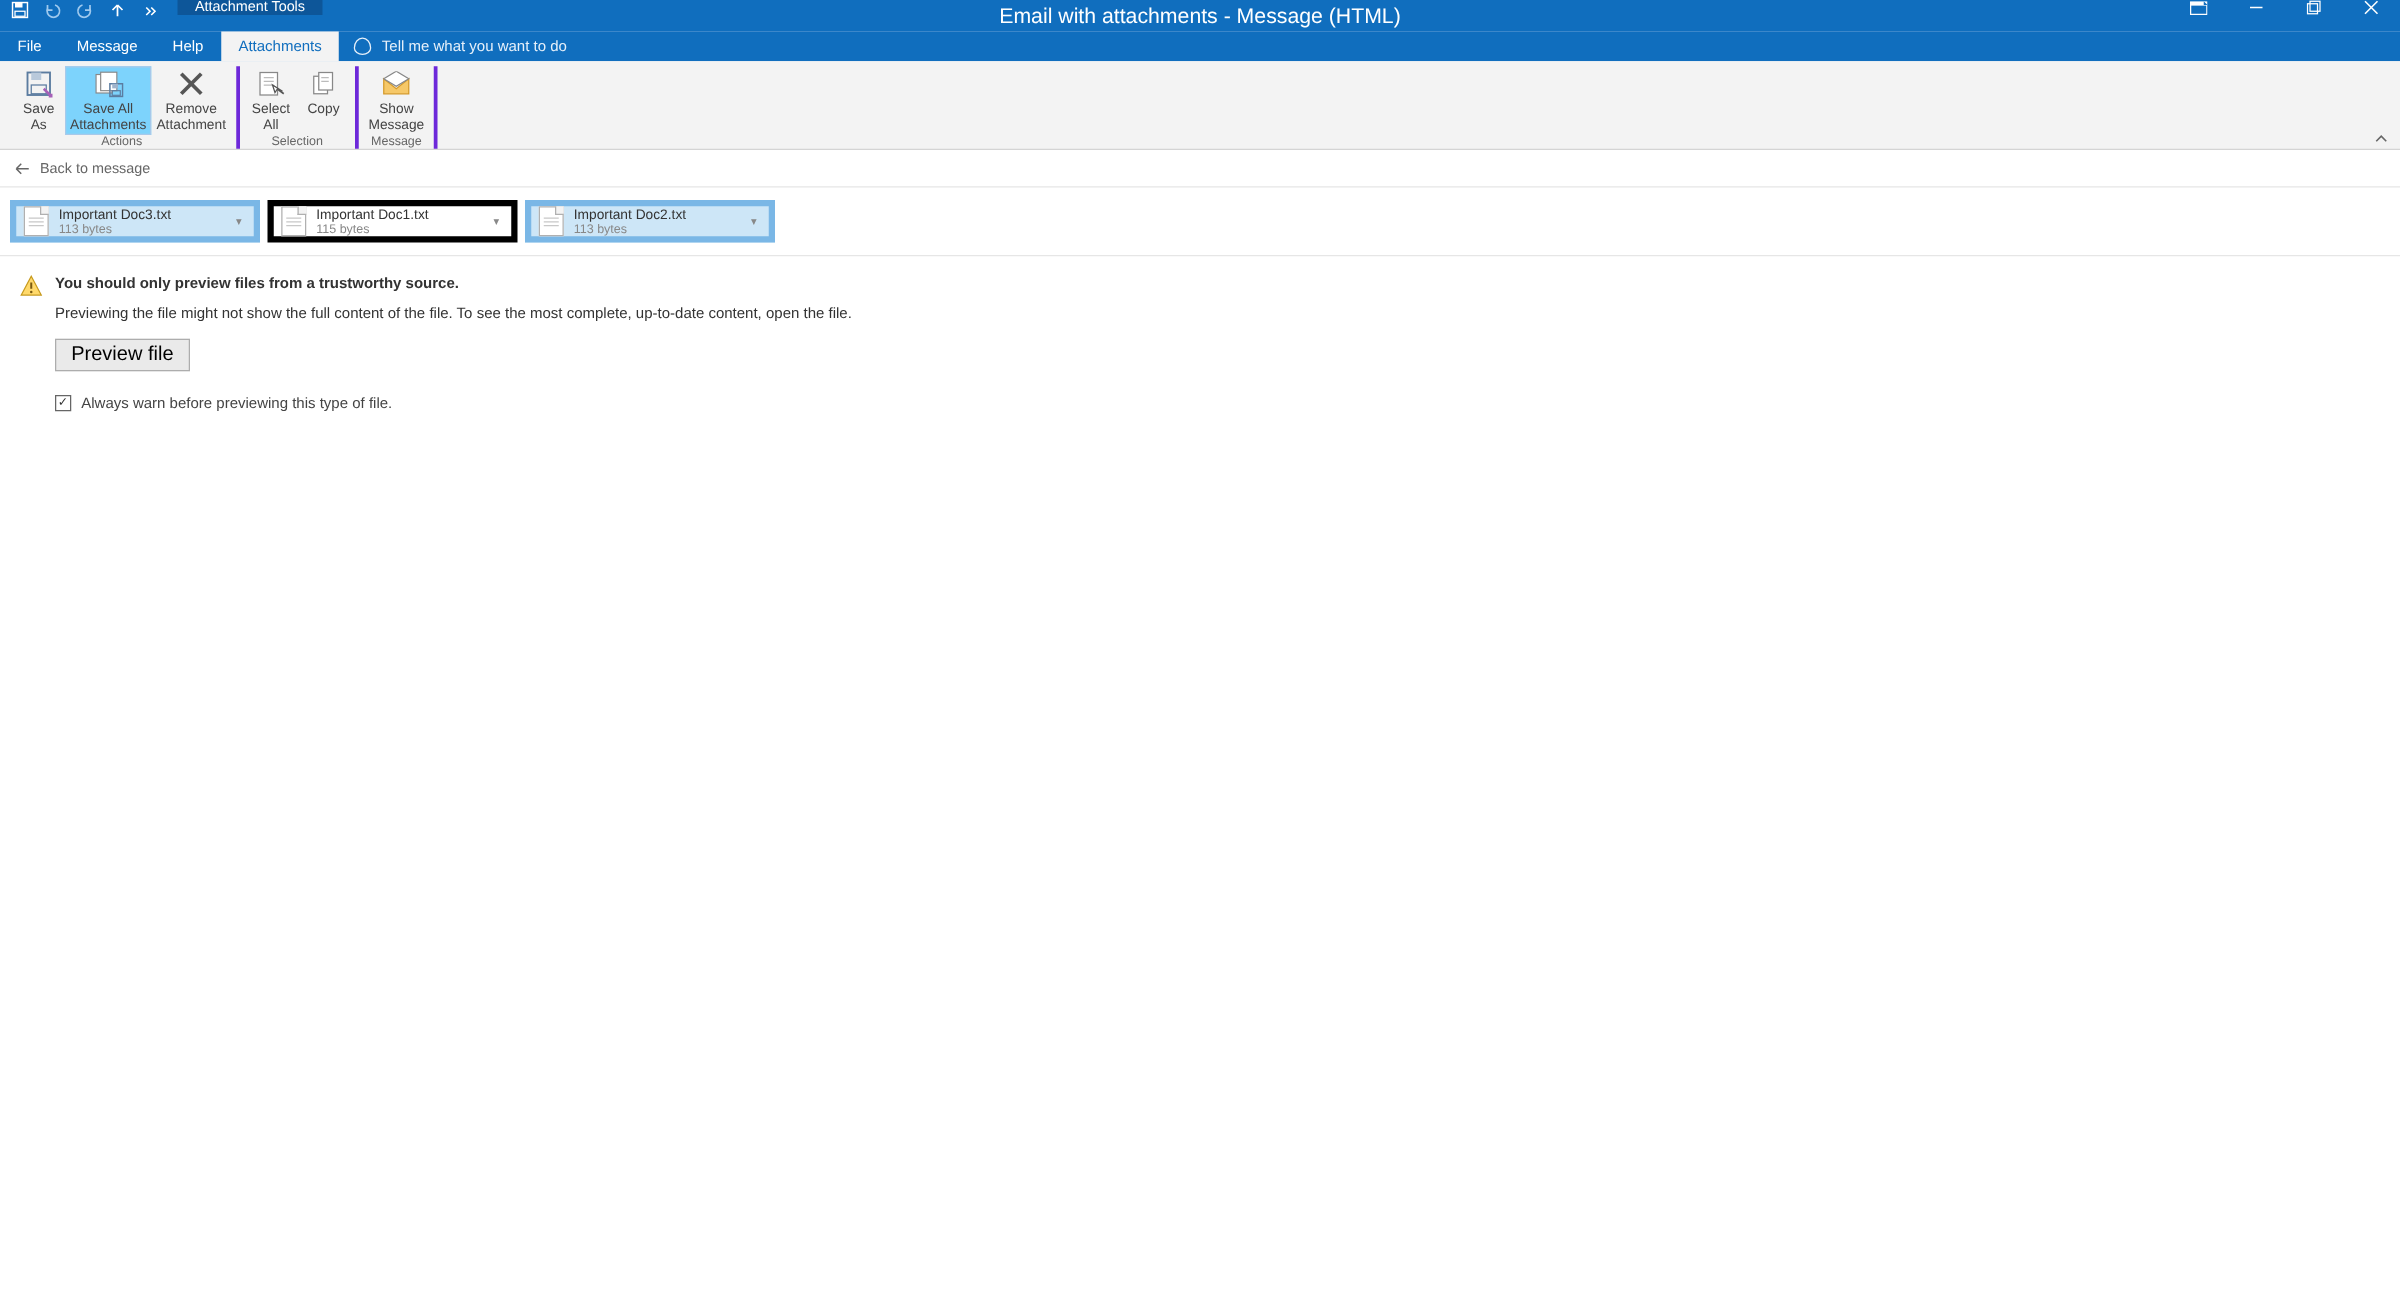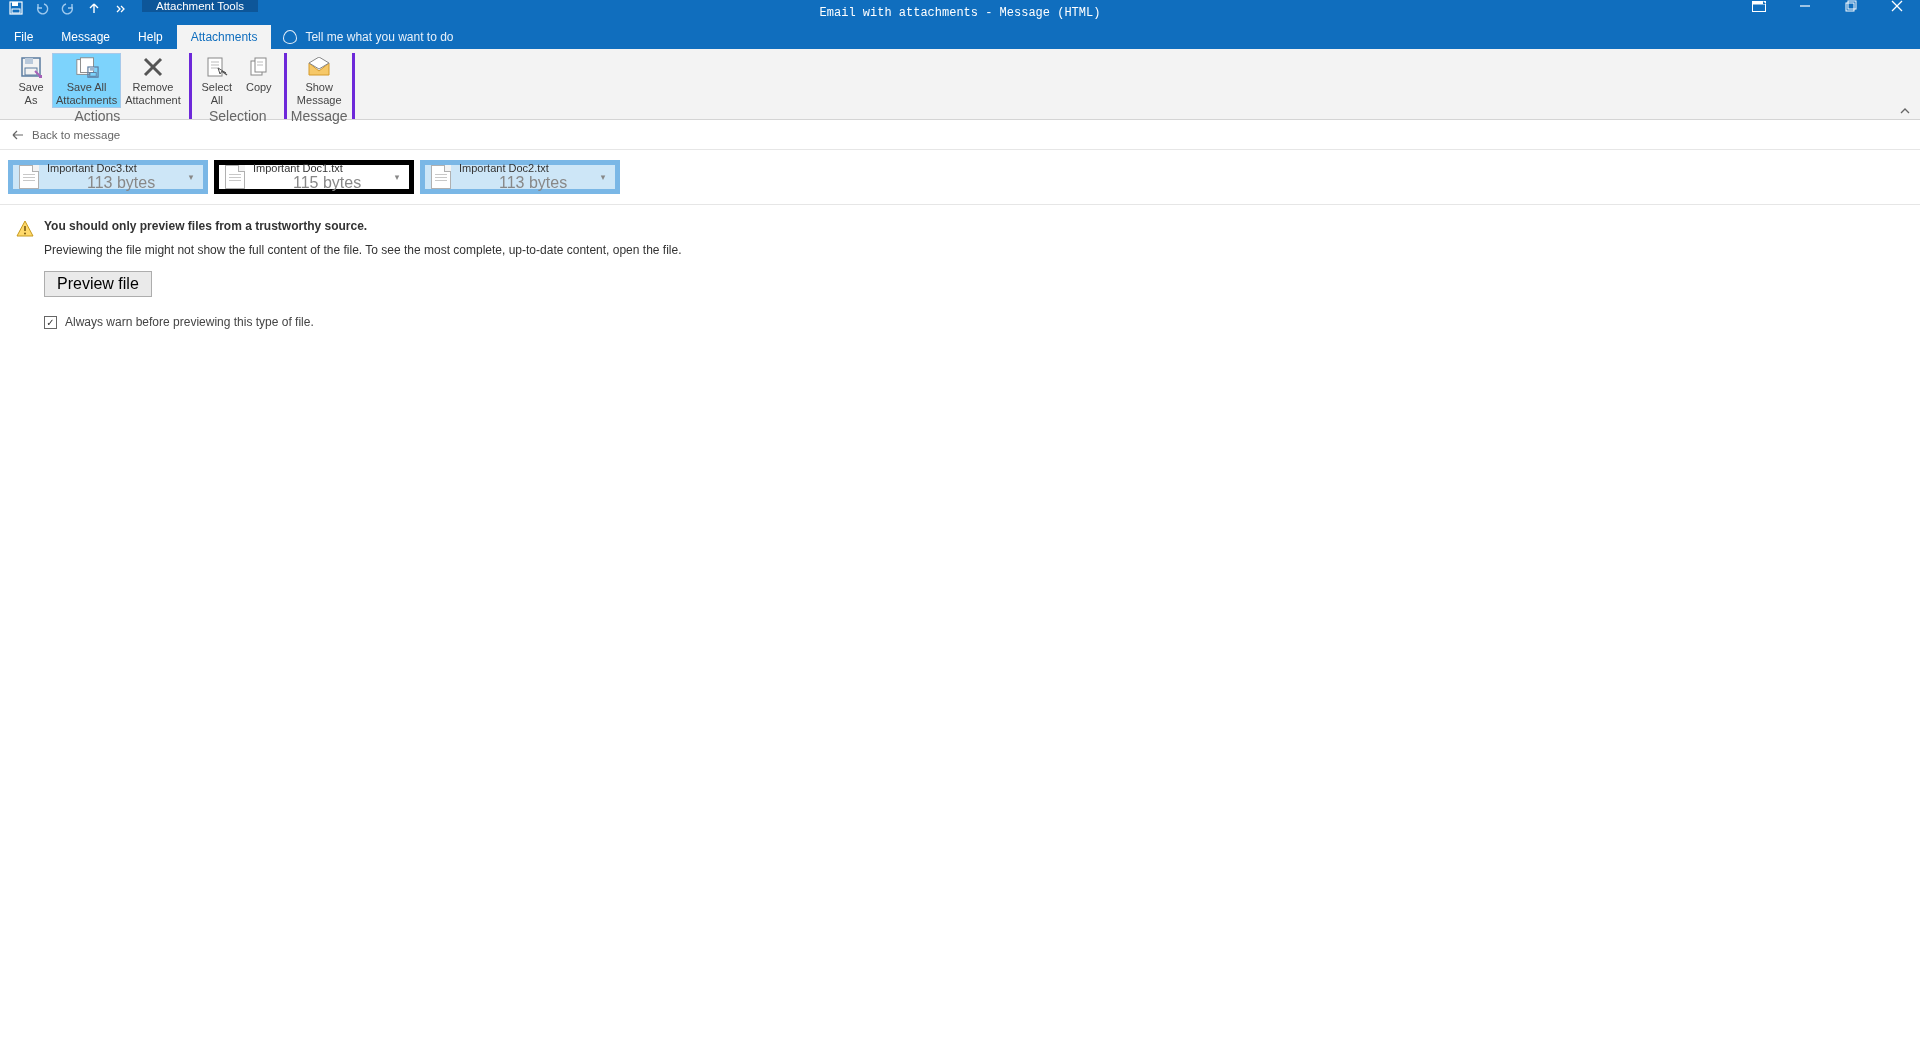--- a/index.html
+++ b/index.html
@@ -3,54 +3,54 @@
 <meta charset="utf-8">
 <style>
   * { box-sizing: border-box; margin: 0; padding: 0; font-family: "Segoe UI", Tahoma, sans-serif; }
   body { width: 1920px; height: 1050px; background: #ffffff; overflow: hidden; font-size: 12px; color: #444; }
 
   
   .titlebar { background: #106ebe; height: 25px; display: flex; align-items: flex-start; color: #fff; position: relative; }
   .qat { display: flex; align-items: center; gap: 10px; padding: 0 8px; }
   .qat-btn { width: 16px; height: 16px; display: flex; align-items: center; justify-content: center; cursor: pointer; color: #cfe3f5; }
   .ctx-tab { background: #0d5699; padding: 0 14px; display: flex; align-items: center; font-size: 11.5px; margin-left: 6px; }
-  .title-center { position: absolute; left: 50%; transform: translateX(-50%); top: 0; height: 100%; display: flex; align-items: center; font-size: 12px; font-family: Liberation Mono, monospace; }
+  .title-center { position: absolute; left: 50%; transform: translateX(-50%); top: 0; height: 100%; display: flex; align-items: center; font-size: 17px; }
   .win-controls { margin-left: auto; display: flex; }
   .win-btn { width: 46px; display: flex; align-items: center; justify-content: center; cursor: pointer; font-size: 11px; }
 
   
   .menubar { background: #106ebe; height: 24px; display: flex; align-items: stretch; color: #fff; }
   .menu-tab { padding: 0 14px; display: flex; align-items: center; font-size: 12px; cursor: pointer; }
   .menu-tab.active { background: #f3f3f3; color: #106ebe; }
   .tell-me { display: flex; align-items: center; gap: 8px; padding: 0 12px; cursor: text; color: #e6f0fa; }
   .bulb { width: 14px; height: 14px; border: 1px solid #e6f0fa; border-radius: 50% 50% 50% 50% / 60% 60% 40% 40%; position: relative; }
 
   
   .ribbon { background: #f3f3f3; border-bottom: 1px solid #d4d4d4; display: flex; padding: 4px 6px 0 6px; height: 71px; position: relative; }
   .ribbon-group { border-right: 3px solid #6d28d9; padding: 0 4px 2px 4px; display: flex; flex-direction: column; align-items: center; }
   .ribbon-items { display: flex; align-items: flex-start; flex: 1; }
   .ribbon-btn { display: flex; flex-direction: column; align-items: center; justify-content: flex-start; padding: 2px 4px; min-width: 42px; cursor: pointer; font-size: 11px; color: #444; text-align: center; line-height: 1.15; }
   .ribbon-btn.selected { background: #7dd3fc; border: 1px solid #a7c9ea; padding: 1px 3px; }
   .ribbon-icon { width: 24px; height: 24px; margin-bottom: 2px; display: flex; align-items: center; justify-content: center; }
-  .group-label { font-size: 14px; color: #666; margin-top: auto; }
+  .group-label { font-size: 10px; color: #666; margin-top: auto; }
   .collapse-caret { position: absolute; right: 10px; bottom: 4px; cursor: pointer; color: #666; font-size: 10px; }
 
   
   .backbar { height: 30px; border-bottom: 1px solid #e6e6e6; display: flex; align-items: center; padding: 0 12px; font-size: 11.5px; color: #666; gap: 8px; cursor: pointer; }
 
   
   .attach-strip { padding: 10px 8px; display: flex; gap: 6px; border-bottom: 1px solid #e6e6e6; }
   .attach-card { width: 200px; height: 34px; border: 5px solid #000000; display: flex; align-items: center; padding: 0 6px; gap: 8px; cursor: pointer; background: #fff; position: relative; }
   .attach-card.selected { background: #cde6f7; border-color: #7ab7e6; }
   .file-icon { width: 20px; height: 24px; background: #fff; border: 1px solid #b0b0b0; position: relative; flex-shrink: 0; }
   .file-icon:before { content:""; position:absolute; top:-1px; right:-1px; width:6px; height:6px; background:#f3f3f3; border-left:1px solid #b0b0b0; border-bottom:1px solid #b0b0b0; }
   .file-icon .lines { position:absolute; top:8px; left:3px; right:3px; height:1px; background:#c8c8c8; box-shadow: 0 3px 0 #c8c8c8, 0 6px 0 #c8c8c8; }
   .attach-info { flex: 1; overflow: hidden; }
   .attach-name { font-size: 11px; color: #333; white-space: nowrap; overflow: hidden; text-overflow: ellipsis; }
-  .attach-size { font-size: 16px; color: #888; margin-left: 40px; }
+  .attach-size { font-size: 10px; color: #888; }
   .attach-drop { width: 12px; text-align: center; color: #888; font-size: 9px; }
 
   
   .preview-panel { padding: 14px 18px 18px 16px; }
   .warn-row { display: flex; align-items: flex-start; gap: 10px; }
   .warn-icon { width: 18px; height: 18px; flex-shrink: 0; margin-top: 1px; }
   .warn-texts { font-size: 12px; color: #333; }
   .warn-title { font-weight: 600; margin-bottom: 10px; }
   .warn-desc { margin-bottom: 14px; }
   .preview-btn { background: #eaeaea; border: 1px solid #adadad; padding: 3px 12px; font-size: 16px; cursor: pointer; }

